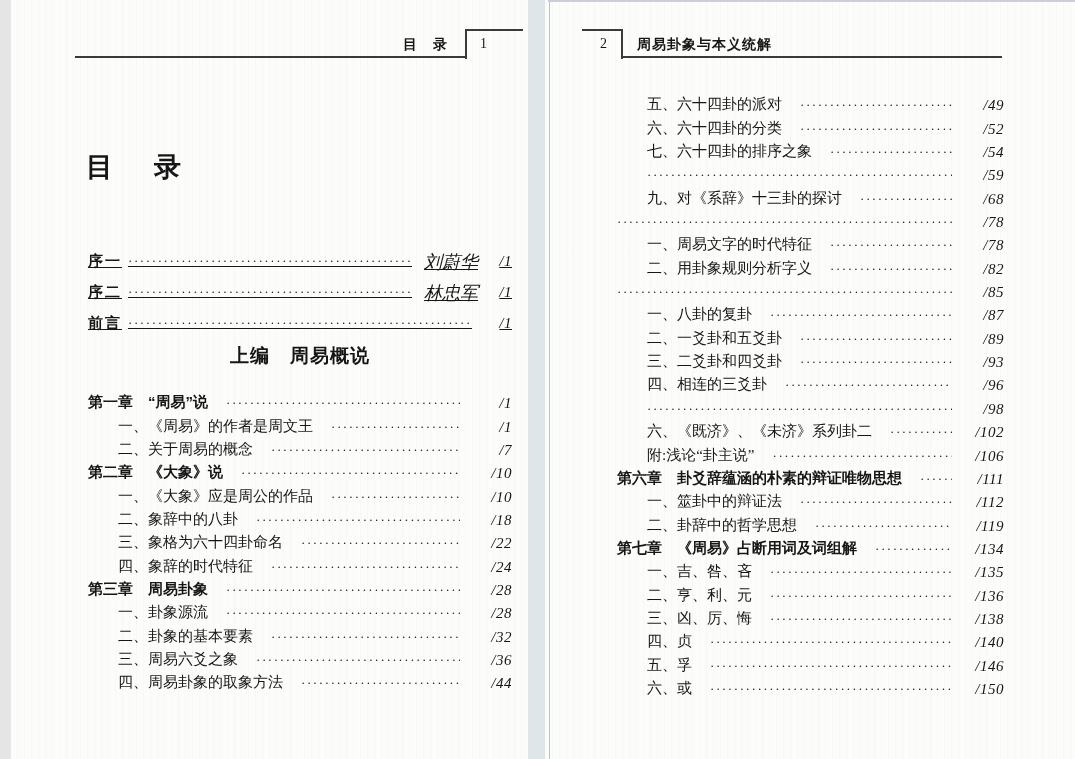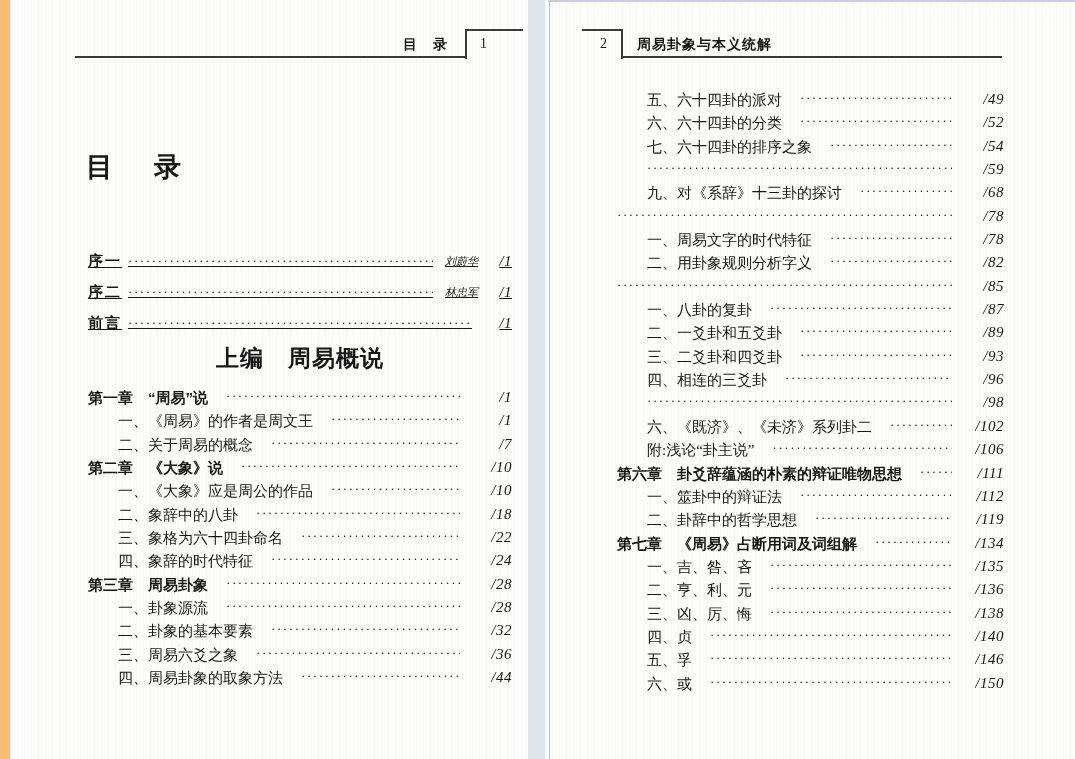--- a/index.html
+++ b/index.html
@@ -3,21 +3,21 @@
 <meta charset="utf-8">
 <style>
   html, body { margin: 0; padding: 0; }
   body {
     width: 1075px; height: 759px;
     background: #ffffff;
     font-family: "Liberation Serif", serif;
     color: #161616;
     overflow: hidden;
   }
-  .scan { position: relative; width: 1075px; height: 759px; background: #fdba74; overflow: hidden; }
+  .scan { position: relative; width: 1075px; height: 759px; background: #e5e5e5; overflow: hidden; }
 
   
   .page {
     position: absolute; top: 0; bottom: 0;
     background:
       repeating-linear-gradient(90deg, rgba(110,115,125,0.030) 0 1px, rgba(0,0,0,0) 1px 7px),
       #fcfcfb;
   }
   .page-left  { left: 10px;  width: 518px; }
   .page-right { left: 545px; right: 0; }
@@ -53,48 +53,48 @@
   }
   .front-block { position: absolute; left: 88px; top: 246px; width: 424px; }
   .front-row { display: flex; align-items: center; height: 31px; font-size: 15px; text-decoration: underline; }
   .front-row .toc-label {
     font-family: "Liberation Sans", sans-serif; font-weight: bold; letter-spacing: 2px;
   }
   .part-heading {
     position: absolute; left: 88px; top: 343px; width: 424px;
     text-align: center;
     font-family: "Liberation Sans", sans-serif;
-    font-size: 23px; font-weight: bold; letter-spacing: 1px;
+    font-size: 19px; font-weight: bold; letter-spacing: 1px;
     white-space: nowrap;
   }
 
   
   .toc-block { position: absolute; }
   .toc-left  { left: 88px;  top: 389px; width: 424px; }
   .toc-right { left: 617px; top: 91px;  width: 387px; }
 
-  .toc-row { display: flex; align-items: flex-start; height: 23.35px; font-size: 15px; gap: 12px; }
+  .toc-row { display: flex; align-items: flex-end; height: 23.35px; font-size: 15px; gap: 12px; }
   .toc-row.sub { padding-left: 30px; }
   .toc-label { white-space: nowrap; margin-right: 6px; font-family: "Liberation Serif", serif; }
   .toc-row.chapter .toc-label {
     font-family: "Liberation Sans", sans-serif; font-weight: bold;
   }
   .dots {
     flex: 1; overflow: hidden; white-space: nowrap;
     font-size: 13px; letter-spacing: 1.6px; color: #232323;
     margin-right: 6px; position: relative; top: -1px;
   }
   .toc-page {
     font-family: "Liberation Serif", serif; font-style: italic;
     min-width: 34px; text-align: right; letter-spacing: 0.5px;
     white-space: nowrap;
   }
   .toc-author {
     font-family: "Liberation Serif", serif; font-style: italic;
-    margin-left: 6px; white-space: nowrap; font-size: 11px;
+    margin-left: 6px; white-space: nowrap; font-size: 18px;
   }
 </style>
 </head>
 <body>
 
 <div class="scan">
 
   <div class="page page-left"></div>
   <div class="page page-right"></div>
   <div class="gutter"></div>

